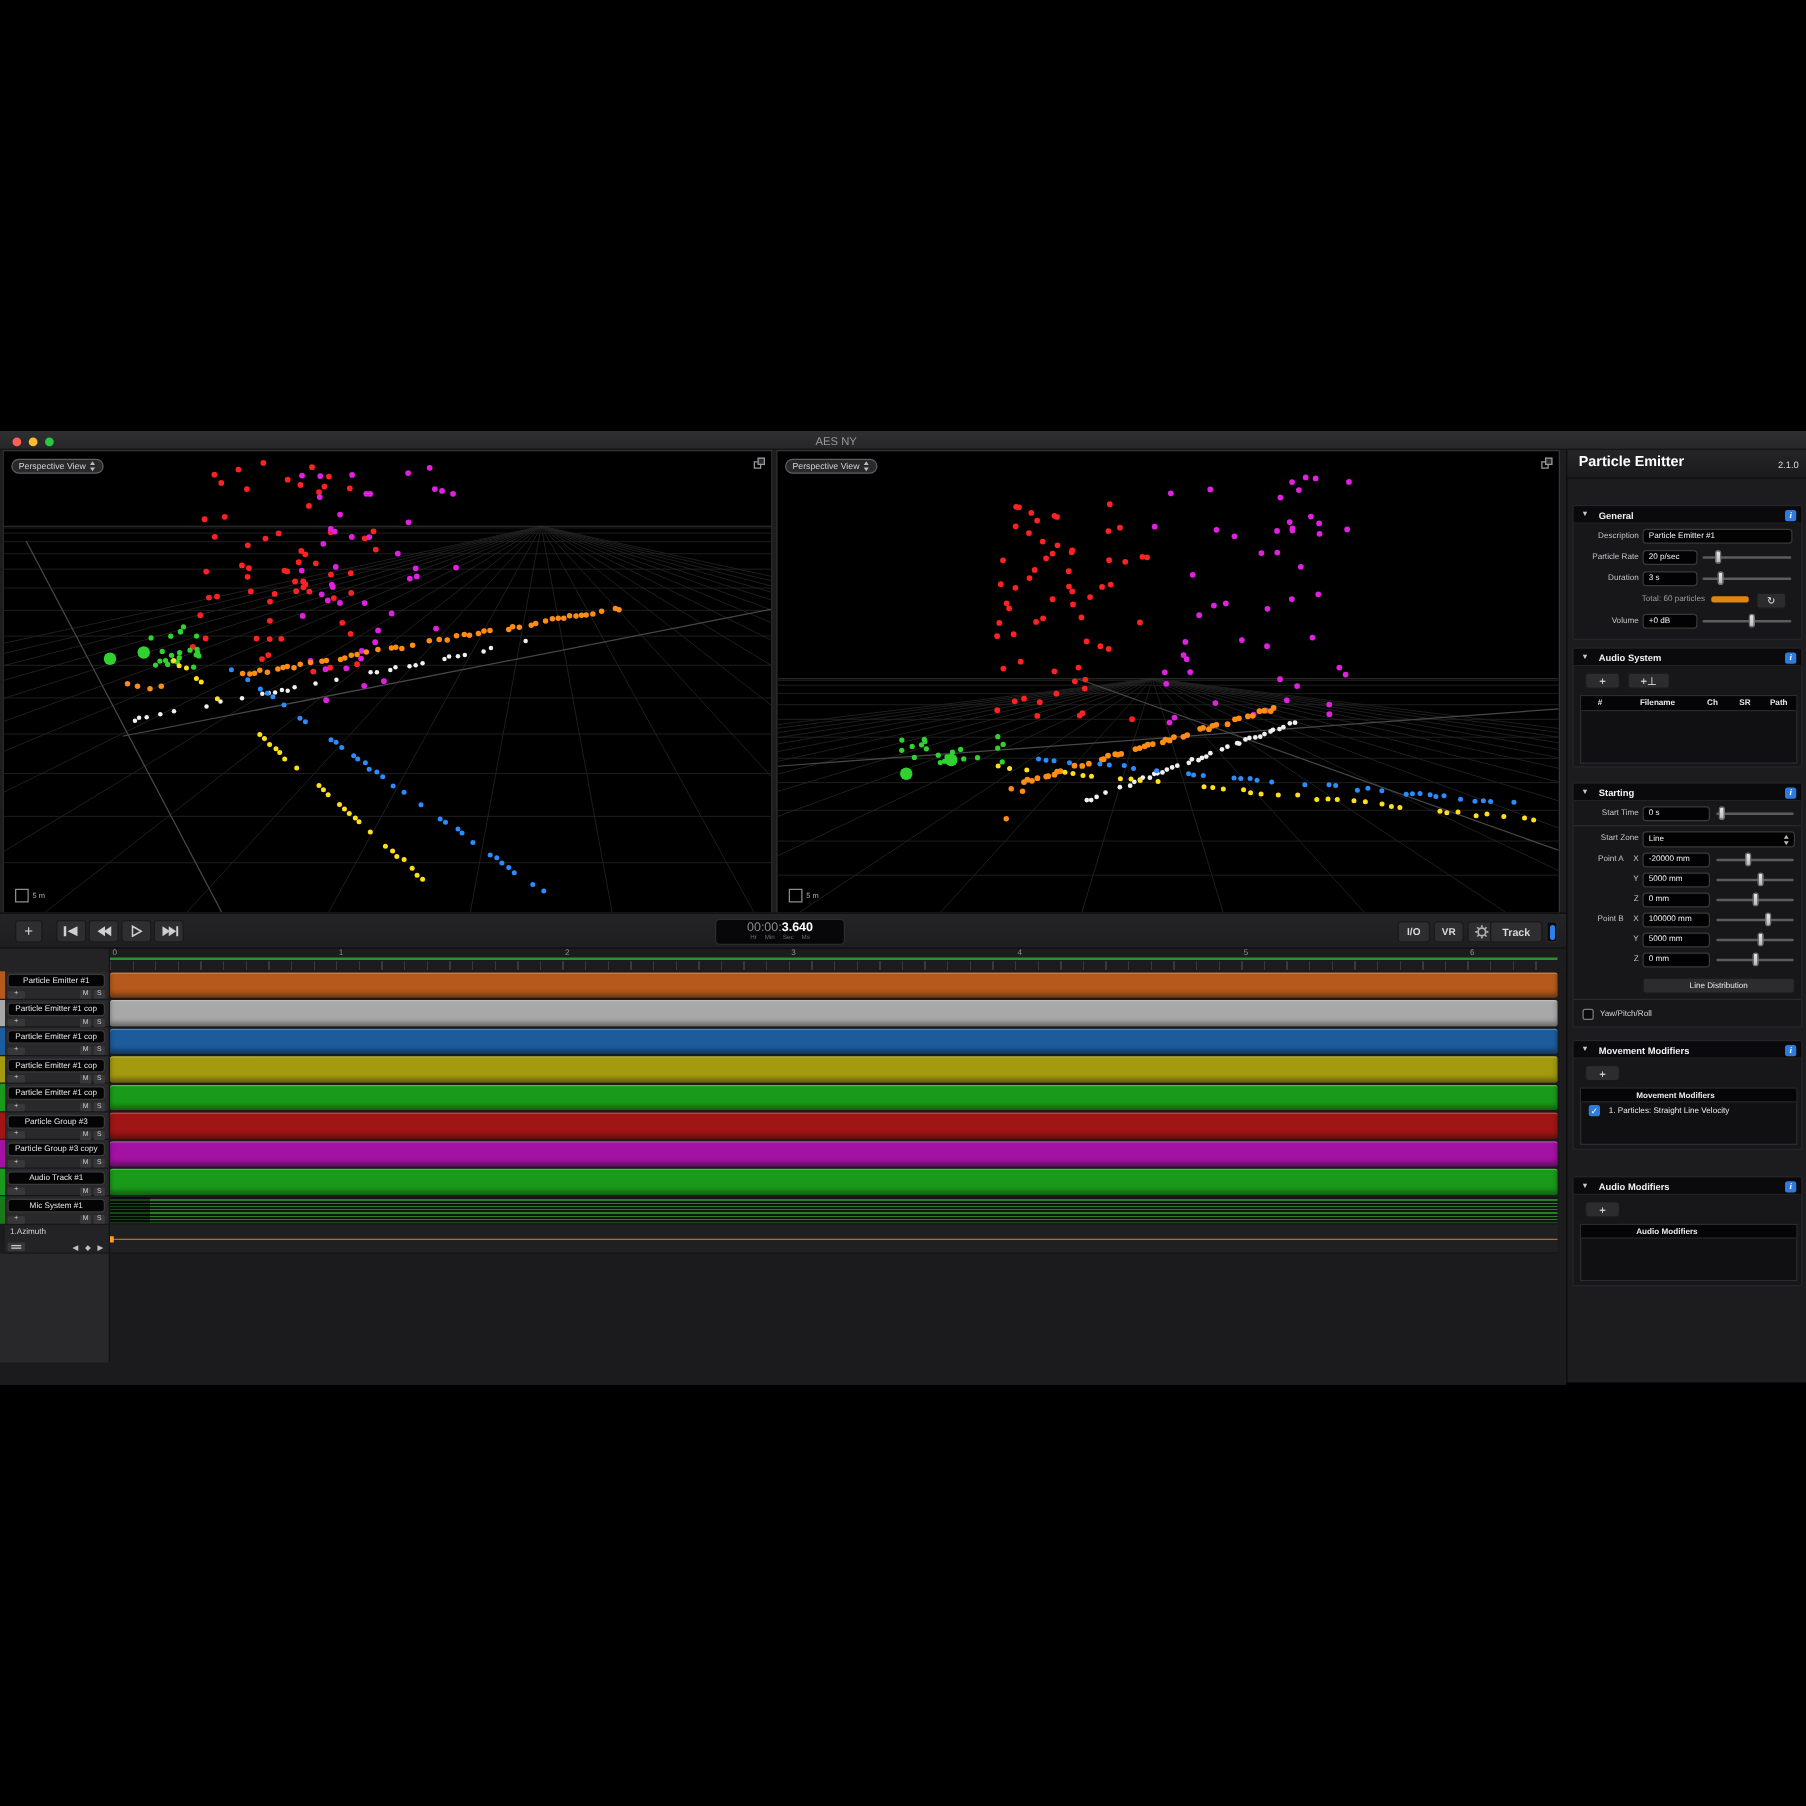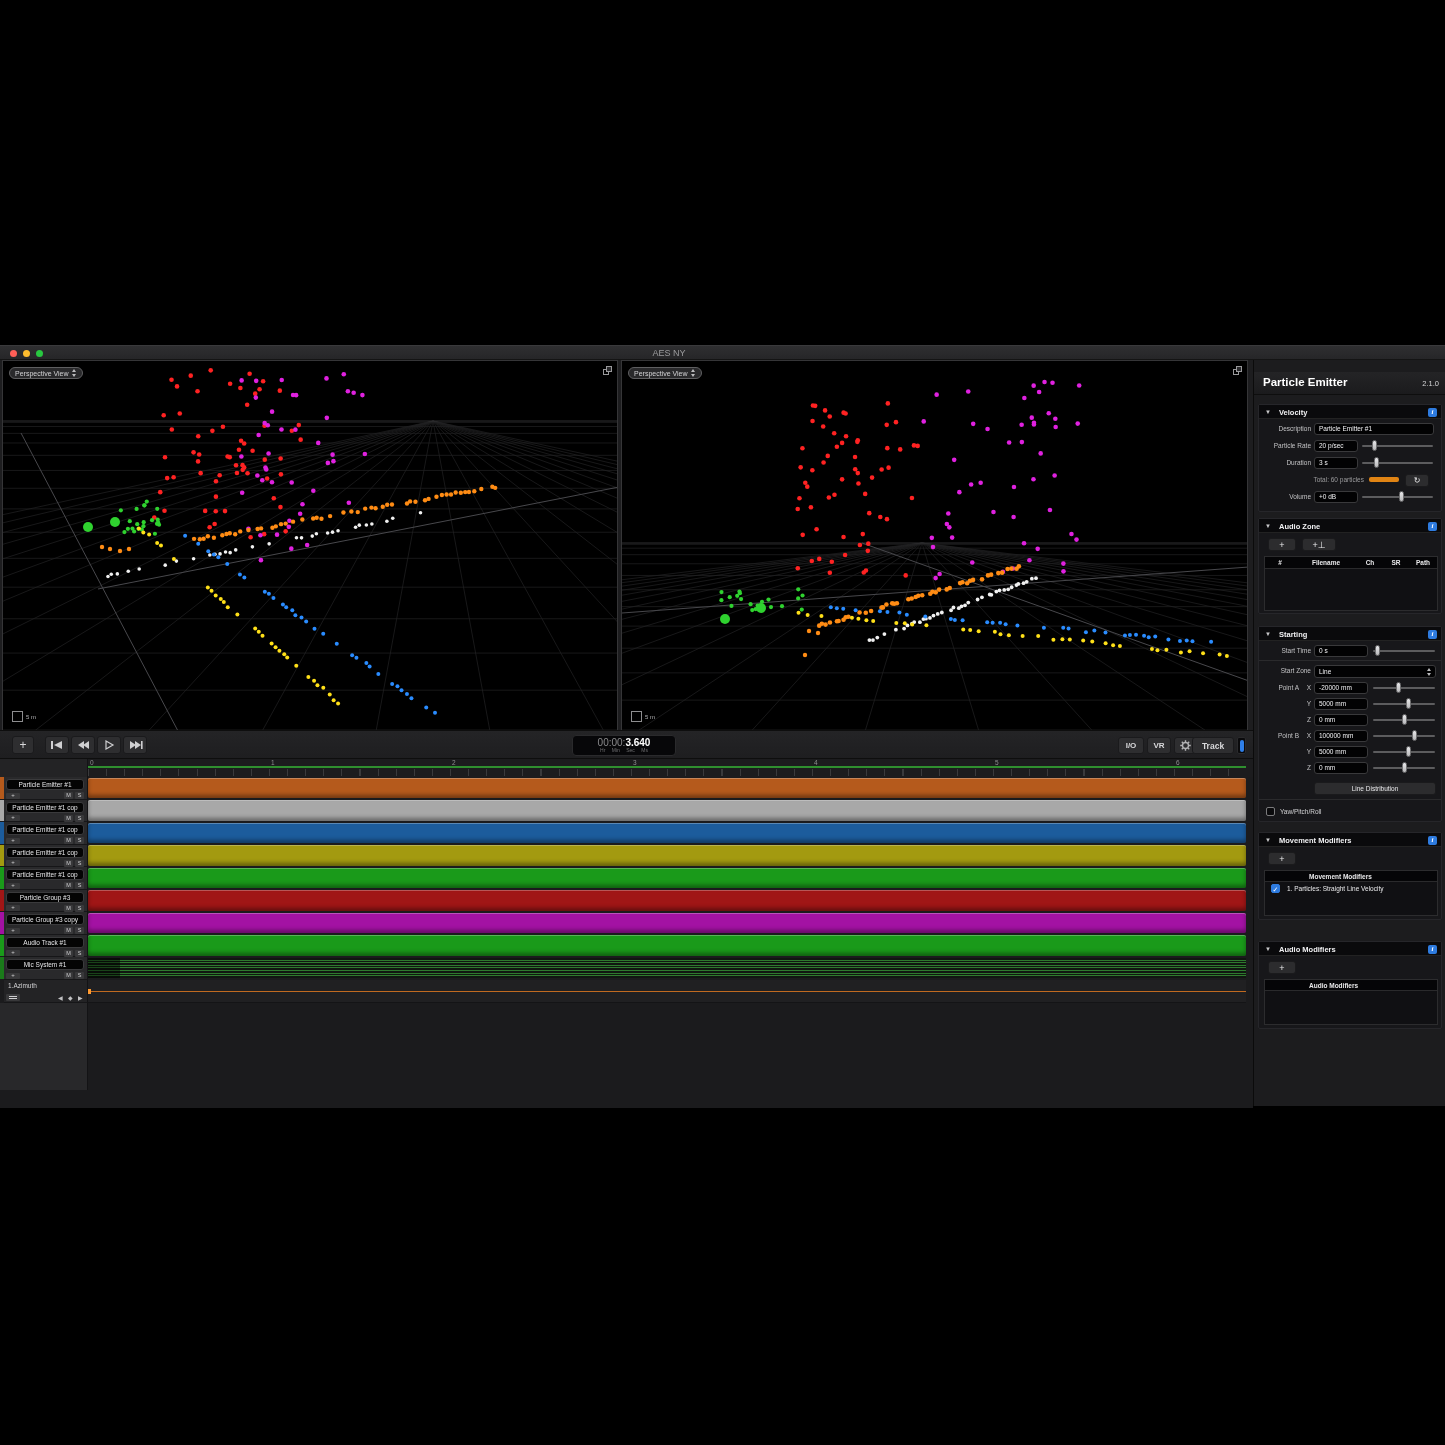--- a/index.html
+++ b/index.html
@@ -43,21 +43,21 @@
   .trk-head{left:4px;width:84px;background:#29292b;border-bottom:1px solid #161618;border-right:1px solid #131315;}
   .trk-name{left:2px;top:2px;width:78px;height:11px;background:#040404;border:1px solid #3a3a3c;border-radius:3px;
             font-size:6.5px;color:#e6e6e8;line-height:10px;text-align:center;white-space:nowrap;overflow:hidden;}
   .mini{background:#38383a;border-radius:1px;color:#cfcfd1;font-size:5.5px;text-align:center;}
   .trk-bar{left:88px;width:1158px;border-radius:2px;
            box-shadow:inset 0 1px 0 rgba(255,255,255,.28), inset 0 -3px 4px rgba(0,0,0,.38);}
   .mic-bar{left:88px;width:1158px;background:#0c120c;
            background-image:repeating-linear-gradient(180deg,#101710 0 1.6px,#2e7a2e 1.6px 2.6px);}
   .mic-dim{left:0;width:32px;height:100%;background:rgba(0,0,0,.45);}
   #panel{left:1253px;top:14px;width:192px;height:746px;background:#1c1c1e;border-left:1px solid #0b0b0b;}
-  #panel-head{left:0;top:12px;width:192px;height:23px;background:linear-gradient(180deg,#242426,#1b1b1d);border-bottom:1px solid #0e0e0e;}
+  #panel-head{left:0;top:0;width:192px;height:23px;background:linear-gradient(180deg,#242426,#1b1b1d);border-bottom:1px solid #0e0e0e;}
   #panel-title{left:9px;top:4px;font-size:11.5px;font-weight:bold;color:#fff;}
   #panel-ver{right:7px;top:7px;font-size:7.5px;color:#d6d6d8;}
   .section{left:4px;width:184px;background:#17171a;border:1px solid #26262a;border-radius:2px;}
   .sec-head{left:0;top:0;width:100%;height:14px;background:#0a0a0c;border-bottom:1px solid #222;}
   .sec-tri{left:6px;top:4px;font-size:6px;color:#c8c8ca;}
   .sec-title{left:20px;top:3px;font-size:7.5px;font-weight:bold;color:#f0f0f2;}
   .info{right:4px;top:2.5px;width:9px;height:9px;background:#2e7bdf;border-radius:2px;color:#fff;
         font-size:7px;font-style:italic;font-family:"Liberation Serif",serif;text-align:center;line-height:9px;font-weight:bold;}
   .plabel{font-size:6.5px;color:#c2c2c4;text-align:right;}
   .pfield{background:#020203;border:1px solid #39393b;border-radius:3px;color:#f2f2f4;font-size:6.5px;line-height:10px;padding:0 4px;white-space:nowrap;overflow:hidden;}
@@ -916,21 +916,21 @@
     </div>
 
   <div id="panel" class="abs">
     <div id="panel-head" class="abs">
       <div id="panel-title" class="abs">Particle Emitter</div>
       <div id="panel-ver" class="abs">2.1.0</div>
     </div>
   <div class="abs section" style="top: 44px; height: 108px;">
         <div class="abs sec-head">
           <div class="abs sec-tri">▼</div>
-          <div class="abs sec-title">Velocity</div>
+          <div class="abs sec-title">General</div>
           <div class="abs info">i</div>
         </div>
         <div class="abs plabel" style="top: 20px; left: 0px; width: 52px;">Description</div>
         <div class="abs pfield" style="left: 55px; top: 18px; width: 120px; height: 12px;">Particle Emitter #1</div>
         <div class="abs plabel" style="top: 37px; left: 0px; width: 52px;">Particle Rate</div>
         <div class="abs pfield" style="left: 55px; top: 35px; width: 44px; height: 12px;">20 p/sec</div>
         <div class="abs ptrack" style="left: 103px; top: 40px; width: 71px;"></div>
         <div class="abs pthumb" style="left: 112.9px; top: 35px;"></div>
         <div class="abs plabel" style="top: 54px; left: 0px; width: 52px;">Duration</div>
         <div class="abs pfield" style="left: 55px; top: 52px; width: 44px; height: 12px;">3 s</div>
@@ -940,21 +940,21 @@
         <div class="abs" style="left: 110px; top: 72px; width: 30px; height: 5px; background: rgb(224, 132, 20); border-radius: 2px;"></div>
         <div class="abs pbtn" style="left: 146px; top: 69px; width: 24px; height: 13px; font-size: 8px; line-height: 12px;">↻</div>
         <div class="abs plabel" style="top: 88px; left: 0px; width: 52px;">Volume</div>
         <div class="abs pfield" style="left: 55px; top: 86px; width: 44px; height: 12px;">+0 dB</div>
         <div class="abs ptrack" style="left: 103px; top: 91px; width: 71px;"></div>
         <div class="abs pthumb" style="left: 139.96px; top: 86px;"></div>
       </div>
       <div class="abs section" style="top: 158px; height: 96px;">
         <div class="abs sec-head">
           <div class="abs sec-tri">▼</div>
-          <div class="abs sec-title">Audio Zone</div>
+          <div class="abs sec-title">Audio System</div>
           <div class="abs info">i</div>
         </div>
         <div class="abs pbtn" style="left: 9px; top: 19px; width: 28px; height: 13px; font-size: 9px; line-height: 12px;">+</div>
         <div class="abs pbtn" style="left: 43px; top: 19px; width: 34px; height: 13px; font-size: 9px; line-height: 12px;">+⊥</div>
         <div class="abs ptable" style="left: 5px; top: 37px; width: 174px; height: 55px;">
           <div class="abs ptable-head" style="left: 0px; top: 0px; width: 100%; height: 12px; display: flex;">
             <div style="width: 30px; text-align: center; line-height: 12px;">#</div>
             <div style="width: 62px; text-align: center; line-height: 12px;">Filename</div>
             <div style="width: 26px; text-align: center; line-height: 12px;">Ch</div>
             <div style="width: 26px; text-align: center; line-height: 12px;">SR</div>

